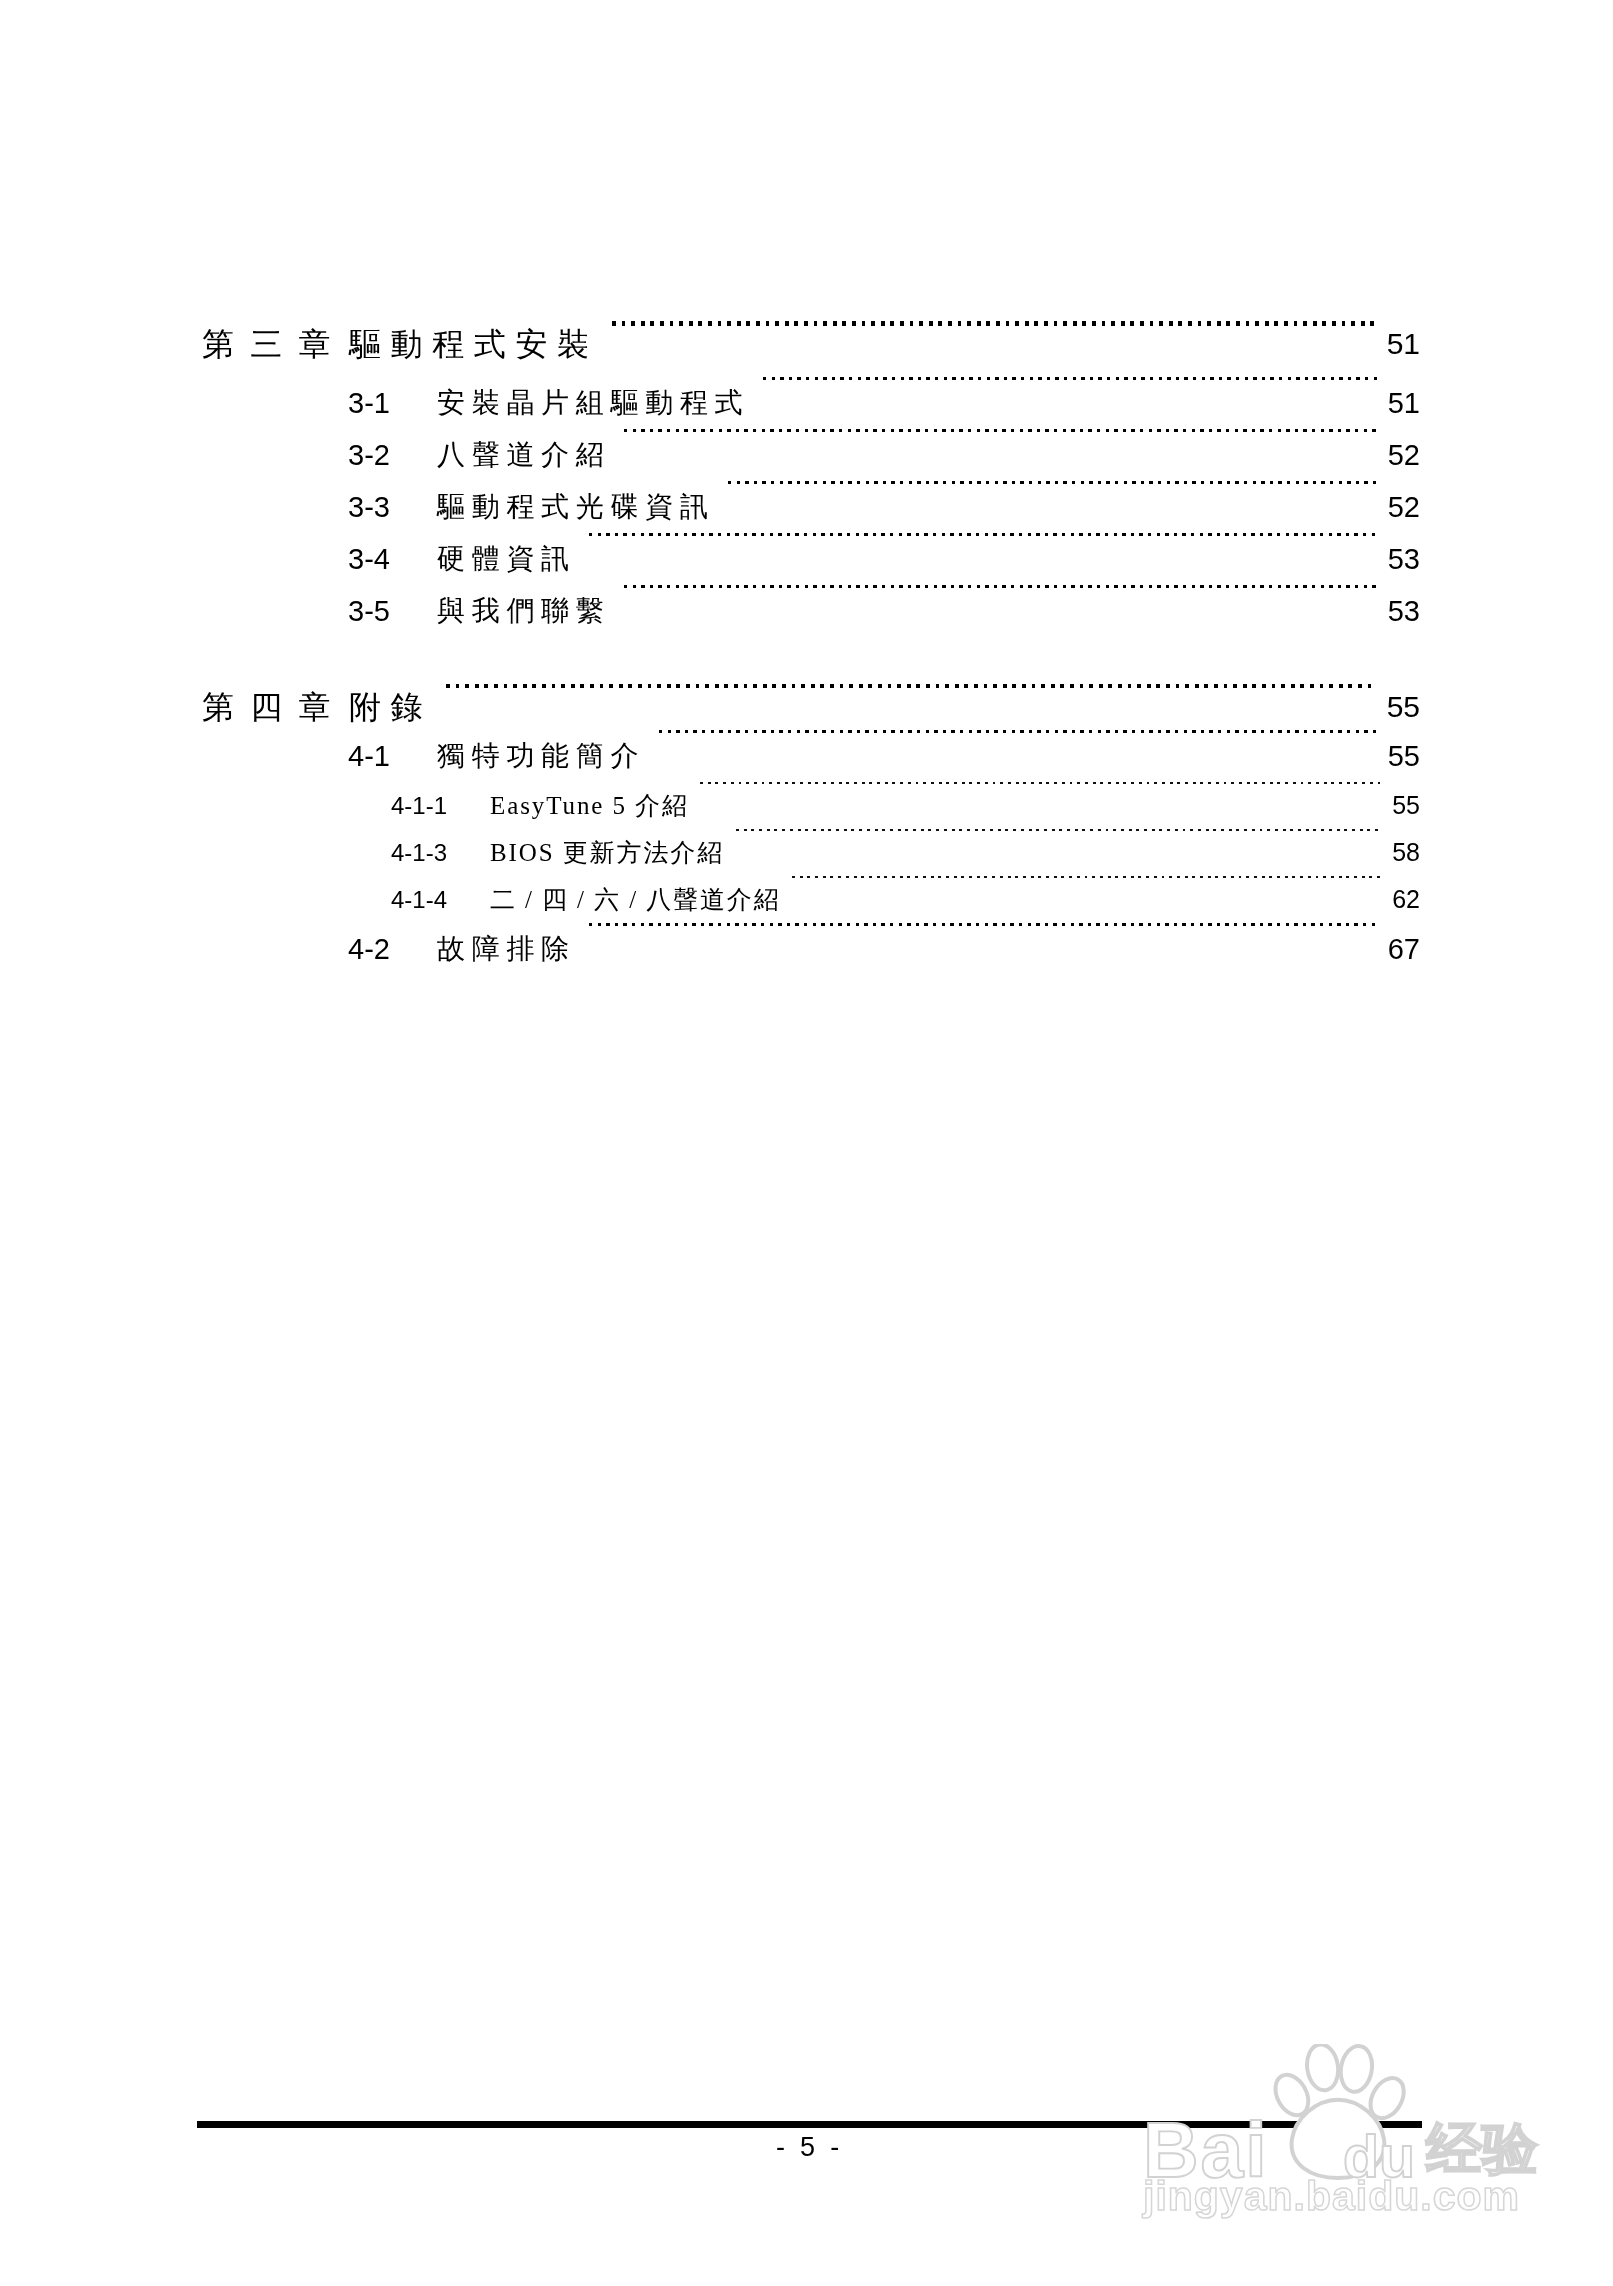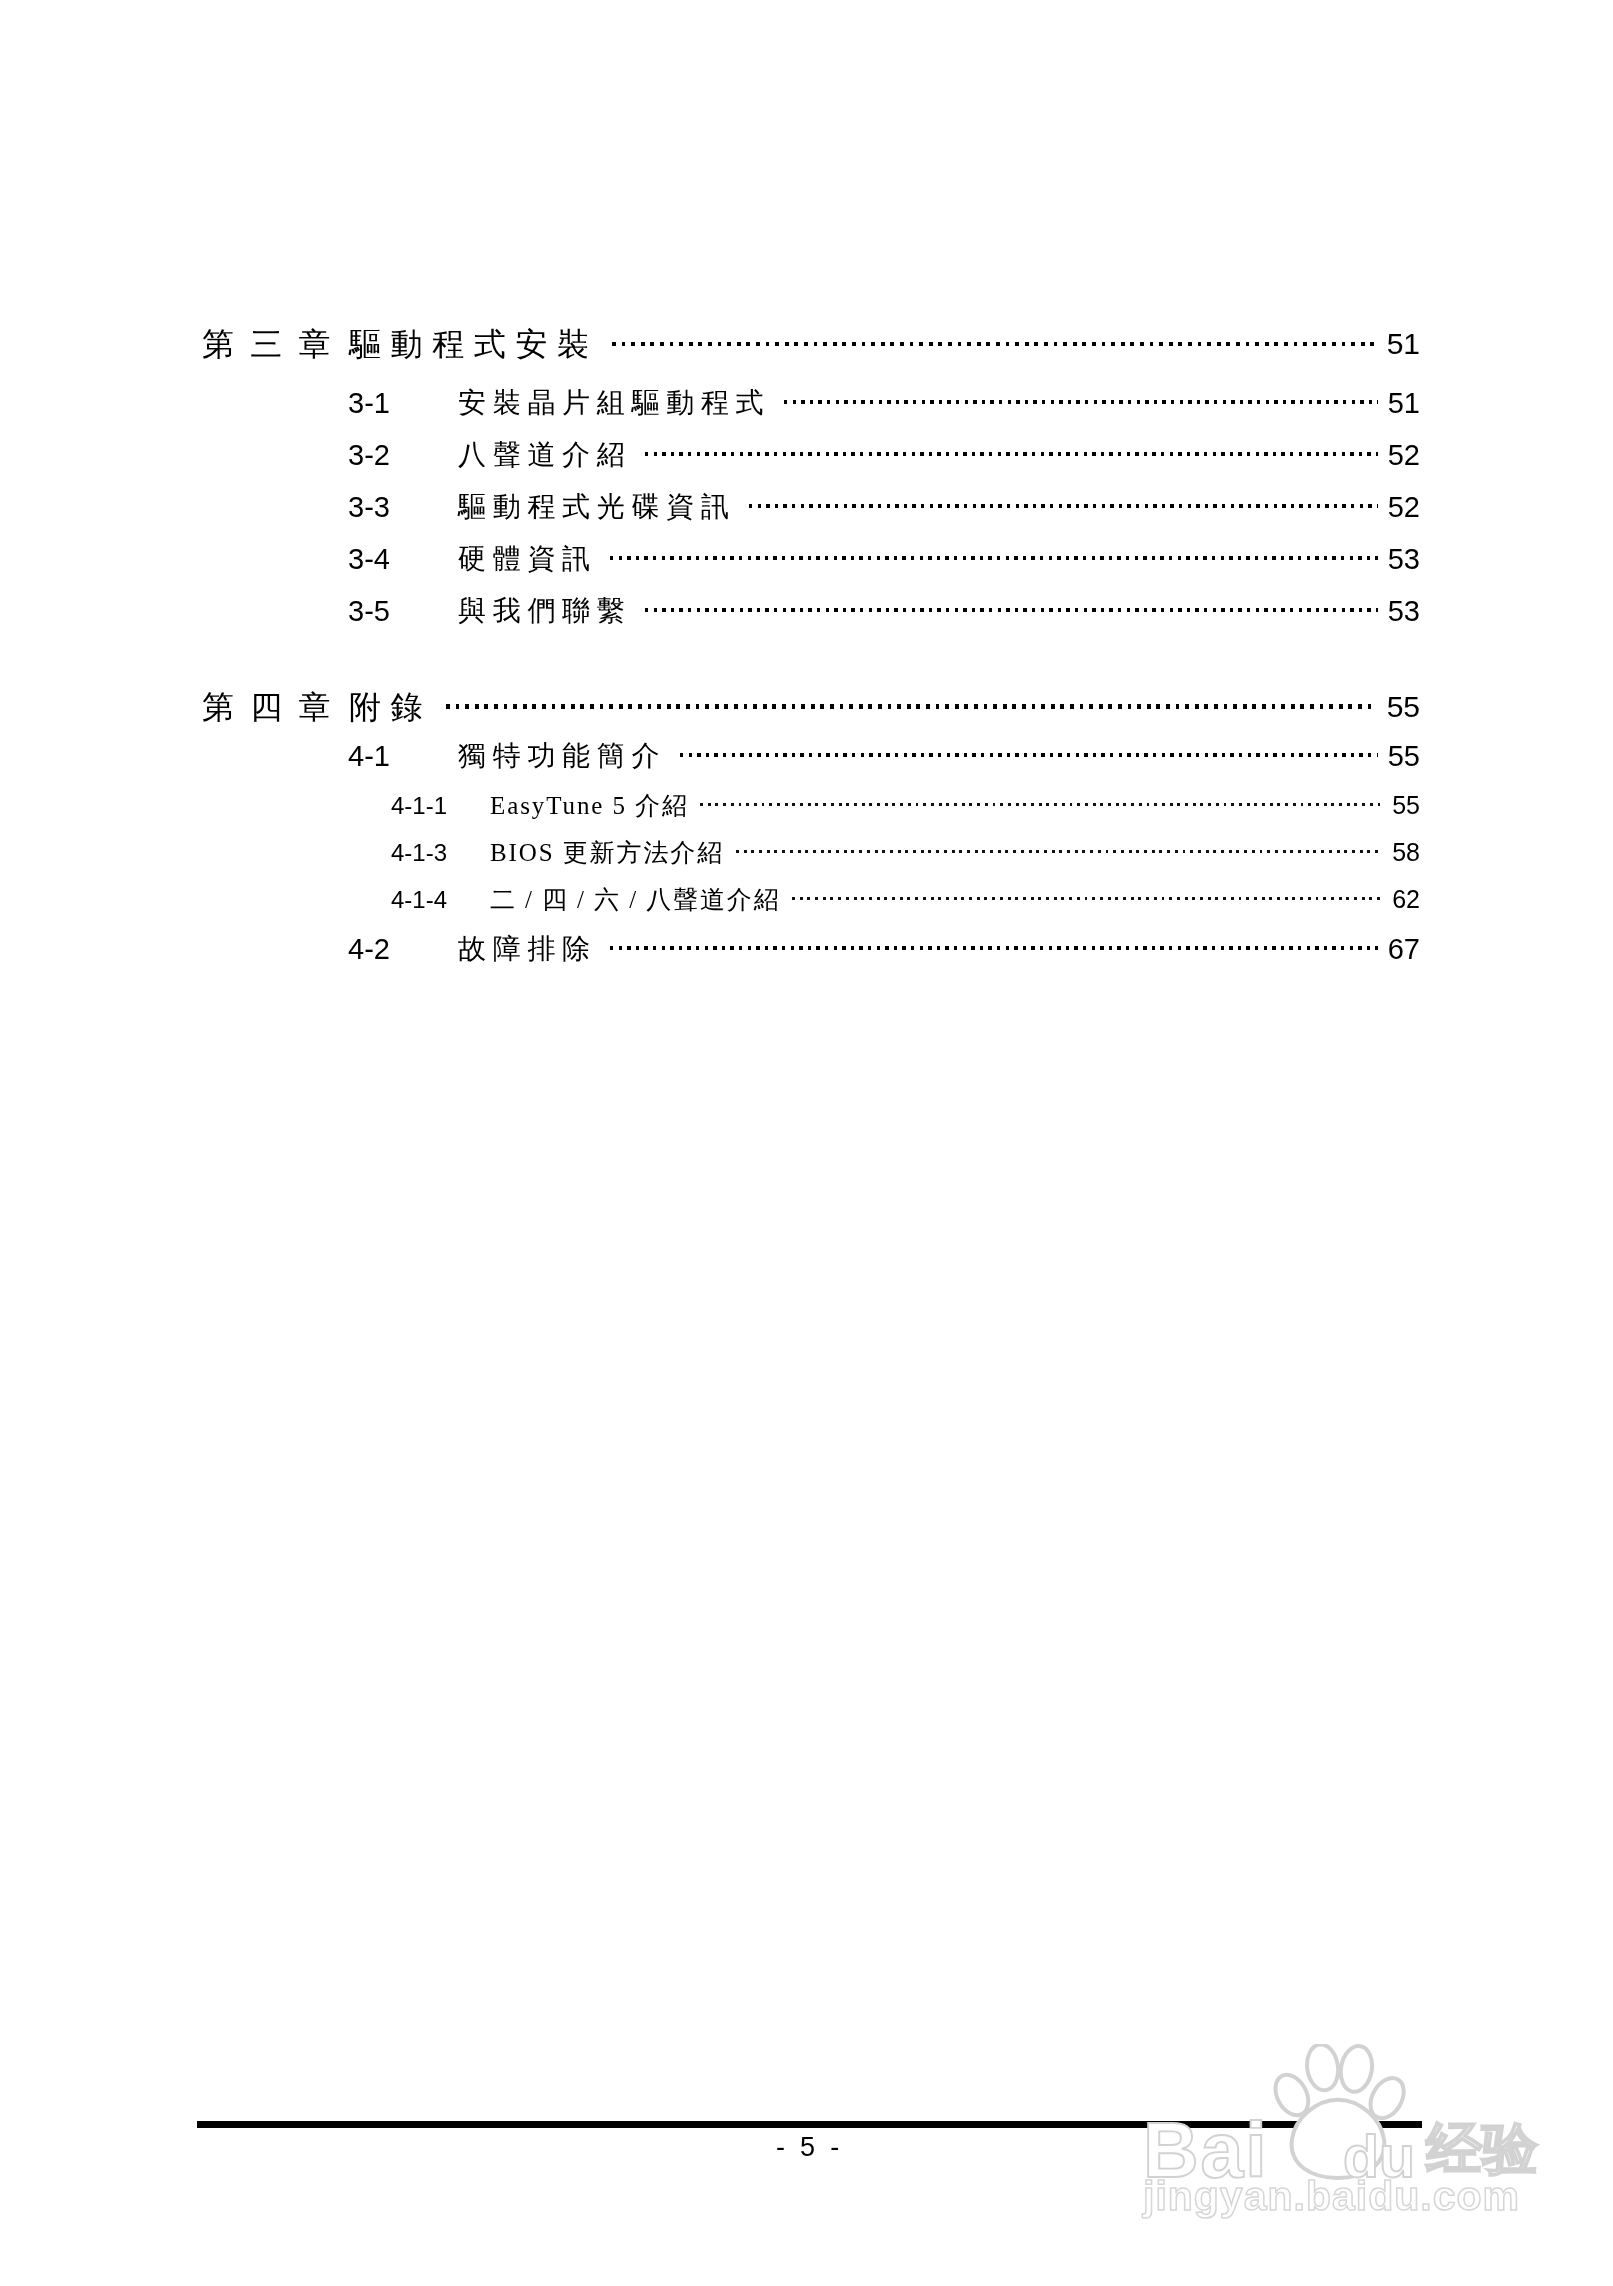--- a/index.html
+++ b/index.html
@@ -18,21 +18,21 @@
 
   
   .toc {
     position: absolute;
     left: 202px;
     top: 321px;
     width: 1218px;
   }
   .row {
     display: flex;
-    align-items: center;
+    align-items: flex-start;
     white-space: nowrap;
   }
   .ch  { font-size: 32px; line-height: 46px; }
   .sec { font-size: 28px; line-height: 52px; }
   .sub { font-size: 24px; line-height: 47px; }
 
   .ch3 { margin-bottom: 9.6px; }
   .ch4 { margin-top: 47px; margin-bottom: 0; }
 
   .ch-label {
@@ -44,21 +44,21 @@
 
   .sec { padding-left: 146px; }
   .sub { padding-left: 189px; }
 
   .num {
     font-family: "Liberation Sans", "DejaVu Sans", sans-serif;
   }
   .sec .num { flex: 0 0 89px;  font-size: 29px; }
   .sub .num { flex: 0 0 99px; font-size: 24px; }
 
-  .sec .title { letter-spacing: 6.7px; margin-left: 21px; }
+  .sec .title { letter-spacing: 6.7px; }
   .sub .title { letter-spacing: 1.9px; font-size: 25px; }
 
   .pg { font-family: "Liberation Sans", "DejaVu Sans", sans-serif; }
   .pg-ch  { font-size: 30px; }
   .pg-sec { font-size: 29px; }
   .pg-sub { font-size: 25px; }
 
   
   .dots { flex: 1 1 auto; min-width: 23px; }
   .d-ch {

